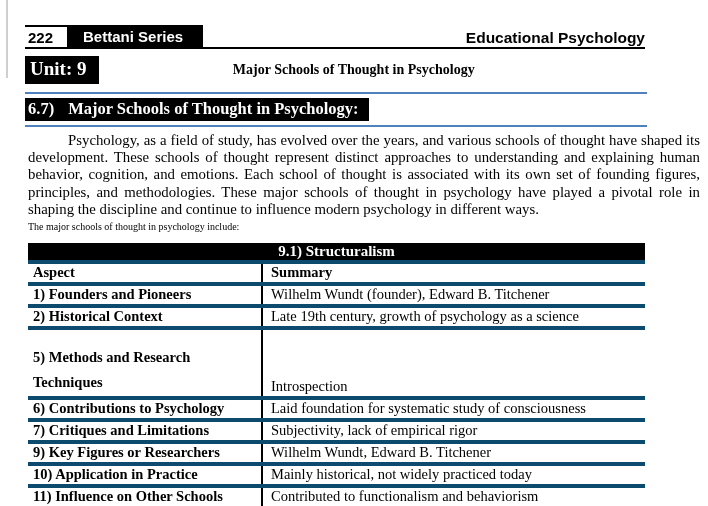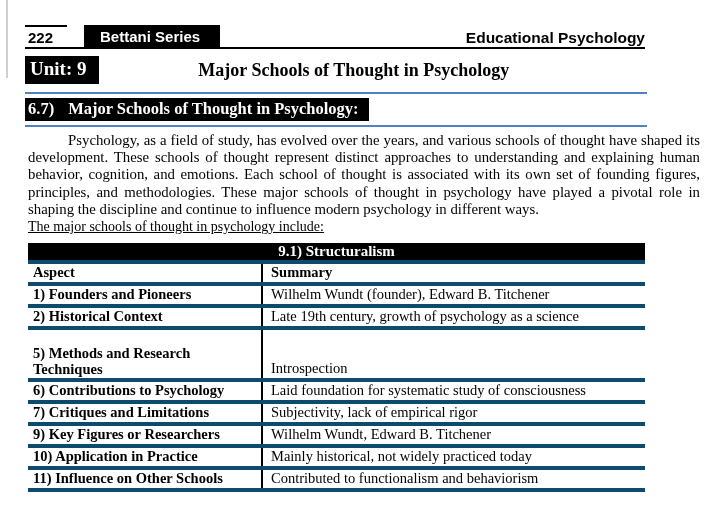--- a/index.html
+++ b/index.html
@@ -15,21 +15,21 @@
     width: 2px; height: 78px; background: #cfcfcf;
   }
 
   
   .header-row {
     margin: 25px 63px 0 25px;
     display: flex; align-items: stretch;
     border-bottom: 2.5px solid #000;
     height: 24px;
     font-family: "Liberation Sans", sans-serif;
-    font-weight: bold; font-size: 15px; gap: 17px;
+    font-weight: bold; font-size: 15px;
   }
   .page-num {
     border-top: 2.5px solid #000;
     padding: 2px 14px 0 3px;
   }
   .series-box {
     background: #000; color: #fff;
     padding: 3px 20px 0 16px;
   }
   .header-spacer { flex: 1; }
@@ -40,21 +40,21 @@
     margin: 6px 63px 0 25px;
     display: flex; align-items: center; height: 30px;
   }
   .unit-box {
     background: #000; color: #fff;
     font-weight: bold; font-size: 19px;
     padding: 2px 13px 4px 5px;
   }
   .unit-title {
     flex: 1; text-align: center; padding-right: 55px;
-    font-weight: bold; font-size: 18px; margin-left: 18px;
+    font-weight: bold; font-size: 14px; margin-left: 18px;
   }
 
   
   .section-heading {
     margin: 7px 61px 0 25px;
     border-top: 2.5px solid #4f81bd;
     border-bottom: 2.5px solid #4f81bd;
     padding: 4px 0 4px 0;
   }
   .section-bar {
@@ -67,21 +67,21 @@
 
   
   .body-text {
     margin: 5px 8px 0 28px;
     text-align: justify;
     font-size: 14.8px; line-height: 17.2px;
   }
   .body-text p { text-indent: 40px; }
   .lead-in {
     margin: 0 8px 8px 28px;
-    font-size: 14px; line-height: 17.2px; text-decoration: underline;
+    font-size: 10px; line-height: 17.2px;
   }
 
   
   table.aspect-table {
     margin: 2px 0 0 28px;
     width: 617px;
     border-collapse: collapse;
     table-layout: fixed;
     font-size: 14.5px;
   }
@@ -99,21 +99,21 @@
     overflow: hidden; white-space: nowrap;
   }
   .aspect-table td.summary-cell {
     border-left: 2px solid #000;
     padding-left: 8px;
     font-weight: normal;
   }
   .aspect-table td.aspect-cell { font-weight: bold; }
   .aspect-table tr.tall td { height: 36px; }
   .aspect-table tr.tall td.aspect-cell {
-    white-space: normal; vertical-align: top; line-height: 16px; padding-top: 15px;
+    white-space: normal; vertical-align: top; line-height: 25px; padding-top: 15px;
   }
   .aspect-table tr.tall td.summary-cell { vertical-align: bottom; }
   .aspect-table td.col-head { font-weight: bold; }
 </style>
 </head>
 <body>
 
 <div class="left-edge-line"></div>
 
 <div class="header-row">

